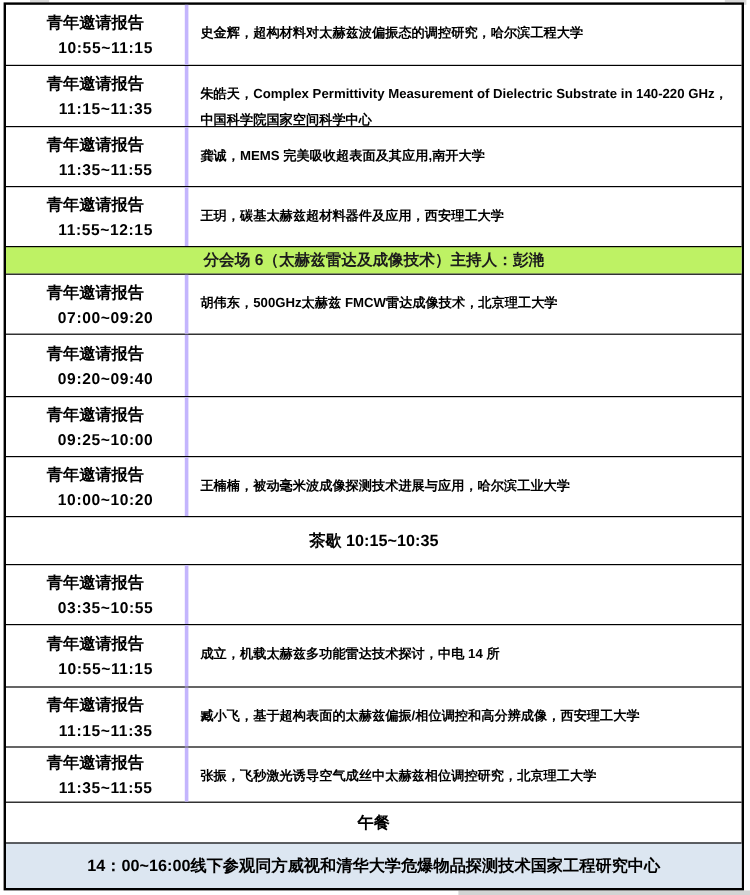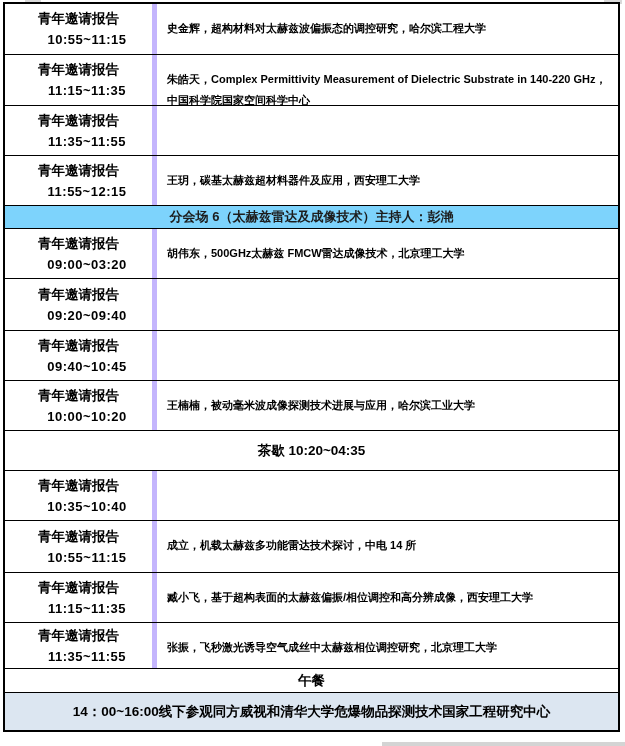--- a/index.html
+++ b/index.html
@@ -9,34 +9,34 @@
     font-weight:bold;color:#000;
   }
   .artifact{position:absolute;background:#d9d9d9;}
   .schedule-table{
     position:absolute;left:3px;top:2px;width:617px;
     border:2px solid #000;box-sizing:border-box;background:#fff;
   }
   .row{display:flex;box-sizing:border-box;border-top:1px solid #000;}
   .row:first-child{border-top:none;}
   .time-cell{
-    width:152px;flex-shrink:0;border-right:5px solid #c4b5fd;box-sizing:border-box;
+    width:152px;flex-shrink:0;border-right:3px solid #c4b5fd;box-sizing:border-box;
     display:flex;flex-direction:column;align-items:center;justify-content:center;
     gap:6px;text-align:center;font-size:13.5px;line-height:15px;
   }
   .time-cell .time{font-size:13px;letter-spacing:0.5px;margin-left:17px;}
   .content-cell{
     flex:1;display:flex;align-items:flex-start;
     padding:2px 6px 2px 10px;font-size:11px;line-height:21px;margin-top:12px;
   }
   .full-cell{
     flex:1;display:flex;align-items:center;justify-content:center;
     text-align:center;font-size:13.5px;padding:0 6px;
   }
-  .section-row{background:#7dd3fc;}
+  .section-row{background:#bef264;}
   .section-row .full-cell{font-size:13px;color:#1c1c1c;}
   .visit-row{background:#DCE6F1;}
 </style>
 </head>
 <body>
 
 <div class="artifact" style="left:25px;top:0;width:16px;height:4px;"></div>
 <div class="artifact" style="left:604px;top:0;width:18px;height:4px;"></div>
 <div class="artifact" style="left:382px;top:742px;width:243px;height:4px;background:#d4d4d4;"></div>
 
@@ -60,20 +60,23 @@
     <div class="cell content-cell">
       <span>朱皓天，Complex Permittivity Measurement of Dielectric Substrate in 140-220 GHz，中国科学院国家空间科学中心</span>
     </div>
   </div>
 
   <div class="row" style="height:50px;">
     <div class="cell time-cell">
       <span>青年邀请报告</span>
       <span class="time">11:35~11:55</span>
     </div>
+    <div class="cell content-cell">
+      <span>龚诚，MEMS 完美吸收超表面及其应用,南开大学</span>
+    </div>
   </div>
 
   <div class="row" style="height:50px;">
     <div class="cell time-cell">
       <span>青年邀请报告</span>
       <span class="time">11:55~12:15</span>
     </div>
     <div class="cell content-cell">
       <span>王玥，碳基太赫兹超材料器件及应用，西安理工大学</span>
     </div>
@@ -81,61 +84,61 @@
 
   <div class="row section-row" style="height:23px;">
     <div class="cell full-cell">
       <span>分会场 6（太赫兹雷达及成像技术）主持人：彭滟</span>
     </div>
   </div>
 
   <div class="row" style="height:50px;">
     <div class="cell time-cell">
       <span>青年邀请报告</span>
-      <span class="time">09:00~03:20</span>
+      <span class="time">07:00~09:20</span>
     </div>
     <div class="cell content-cell">
       <span>胡伟东，500GHz太赫兹 FMCW雷达成像技术，北京理工大学</span>
     </div>
   </div>
 
   <div class="row" style="height:52px;">
     <div class="cell time-cell">
       <span>青年邀请报告</span>
       <span class="time">09:20~09:40</span>
     </div>
   </div>
 
   <div class="row" style="height:50px;">
     <div class="cell time-cell">
       <span>青年邀请报告</span>
-      <span class="time">09:40~10:45</span>
+      <span class="time">09:25~10:00</span>
     </div>
   </div>
 
   <div class="row" style="height:50px;">
     <div class="cell time-cell">
       <span>青年邀请报告</span>
       <span class="time">10:00~10:20</span>
     </div>
     <div class="cell content-cell">
       <span>王楠楠，被动毫米波成像探测技术进展与应用，哈尔滨工业大学</span>
     </div>
   </div>
 
   <div class="row" style="height:40px;">
     <div class="cell full-cell">
-      <span>茶歇 10:20~04:35</span>
+      <span>茶歇 10:15~10:35</span>
     </div>
   </div>
 
   <div class="row" style="height:50px;">
     <div class="cell time-cell">
       <span>青年邀请报告</span>
-      <span class="time">10:35~10:40</span>
+      <span class="time">03:35~10:55</span>
     </div>
   </div>
 
   <div class="row" style="height:52px;">
     <div class="cell time-cell">
       <span>青年邀请报告</span>
       <span class="time">10:55~11:15</span>
     </div>
     <div class="cell content-cell">
       <span>成立，机载太赫兹多功能雷达技术探讨，中电 14 所</span>
@@ -155,21 +158,21 @@
   <div class="row" style="height:46px;">
     <div class="cell time-cell">
       <span>青年邀请报告</span>
       <span class="time">11:35~11:55</span>
     </div>
     <div class="cell content-cell">
       <span>张振，飞秒激光诱导空气成丝中太赫兹相位调控研究，北京理工大学</span>
     </div>
   </div>
 
-  <div class="row" style="height:24px;">
+  <div class="row" style="height:34px;">
     <div class="cell full-cell">
       <span>午餐</span>
     </div>
   </div>
 
   <div class="row visit-row" style="height:38px;">
     <div class="cell full-cell">
       <span>14：00~16:00线下参观同方威视和清华大学危爆物品探测技术国家工程研究中心</span>
     </div>
   </div>

